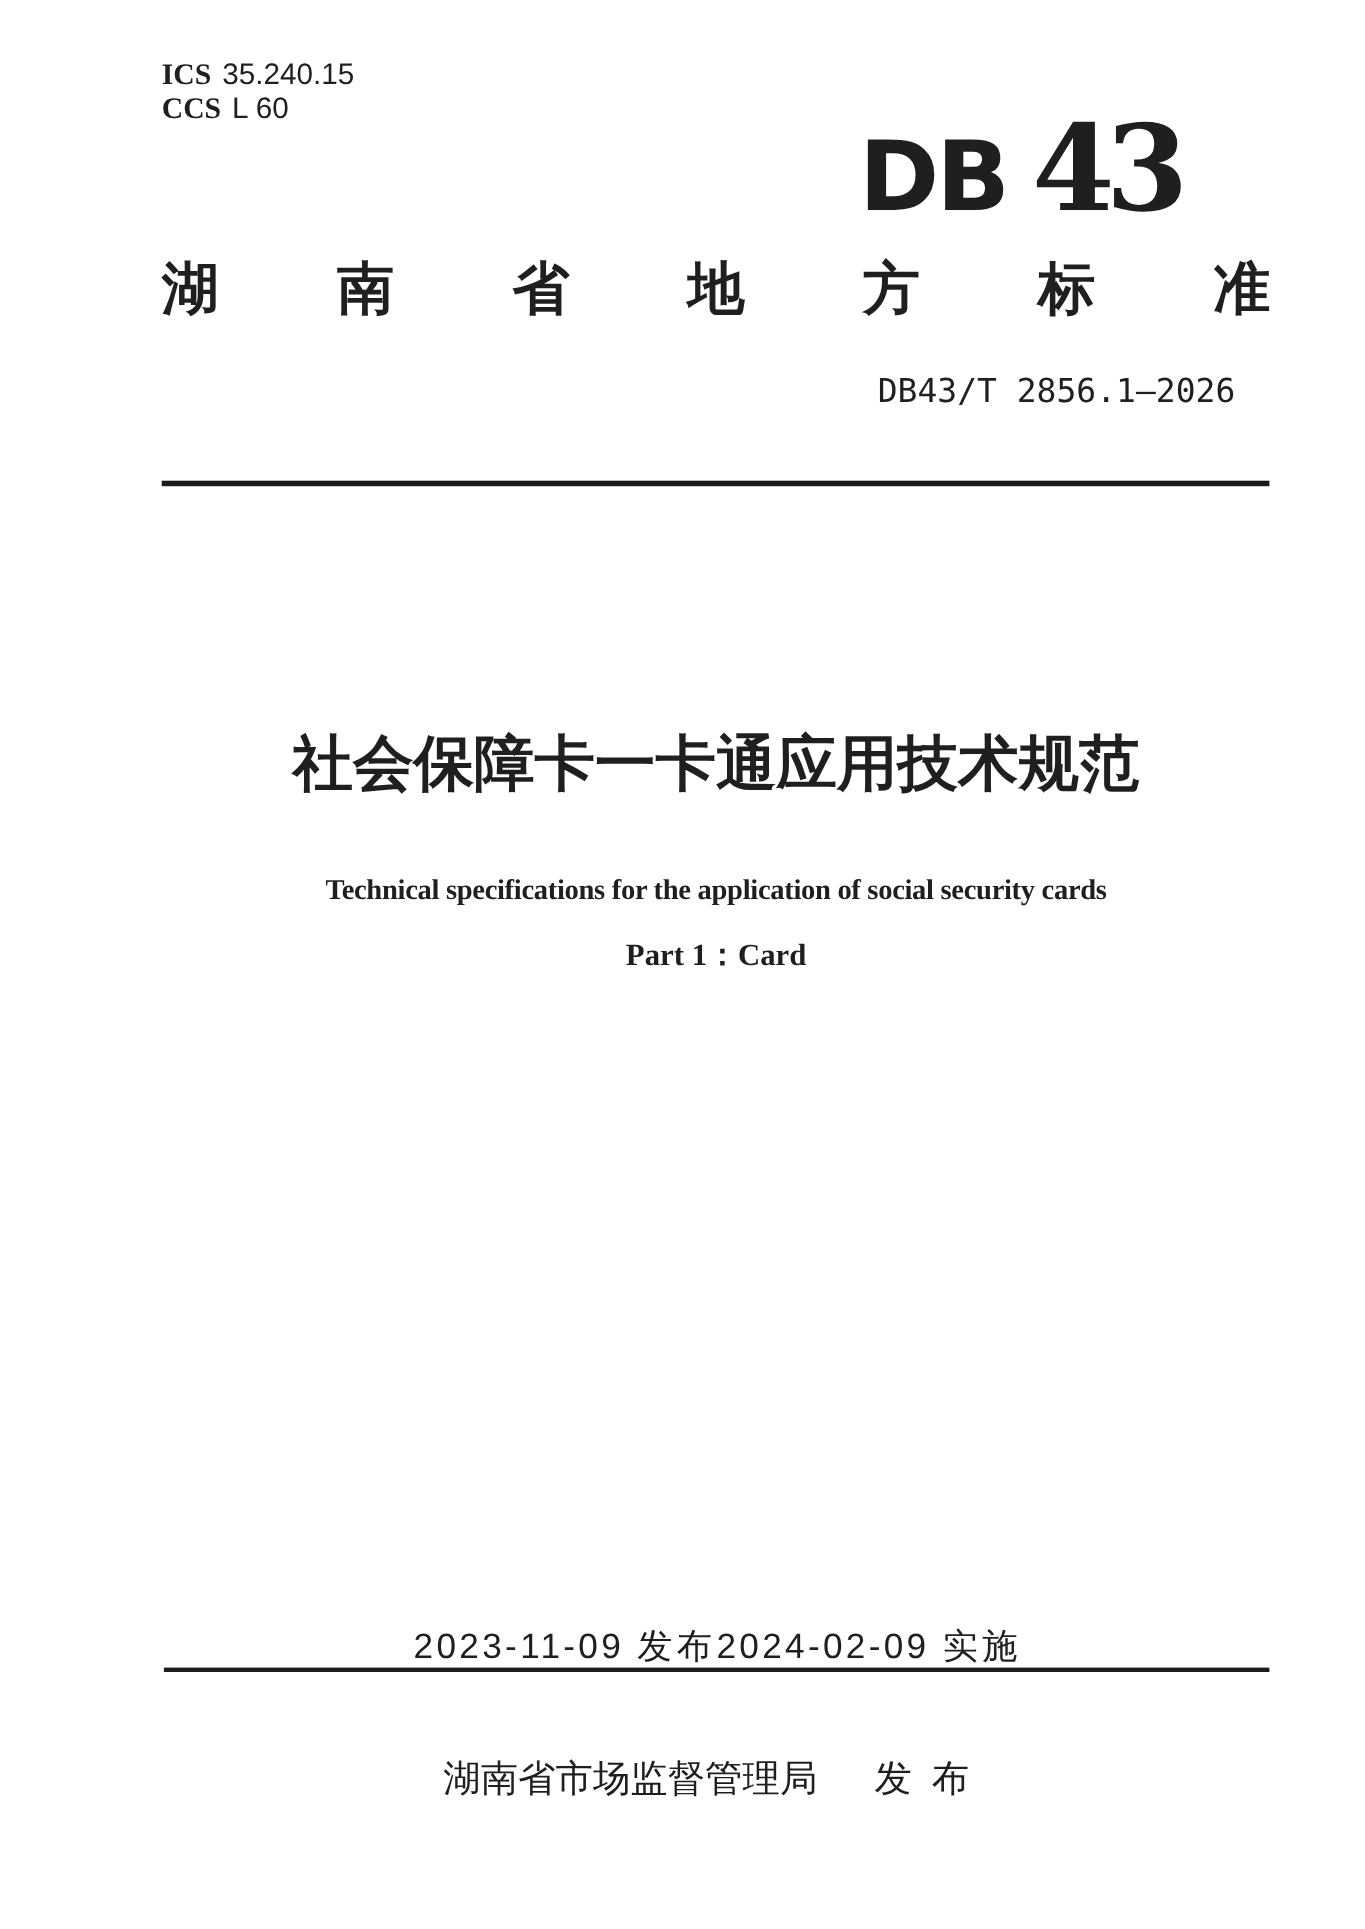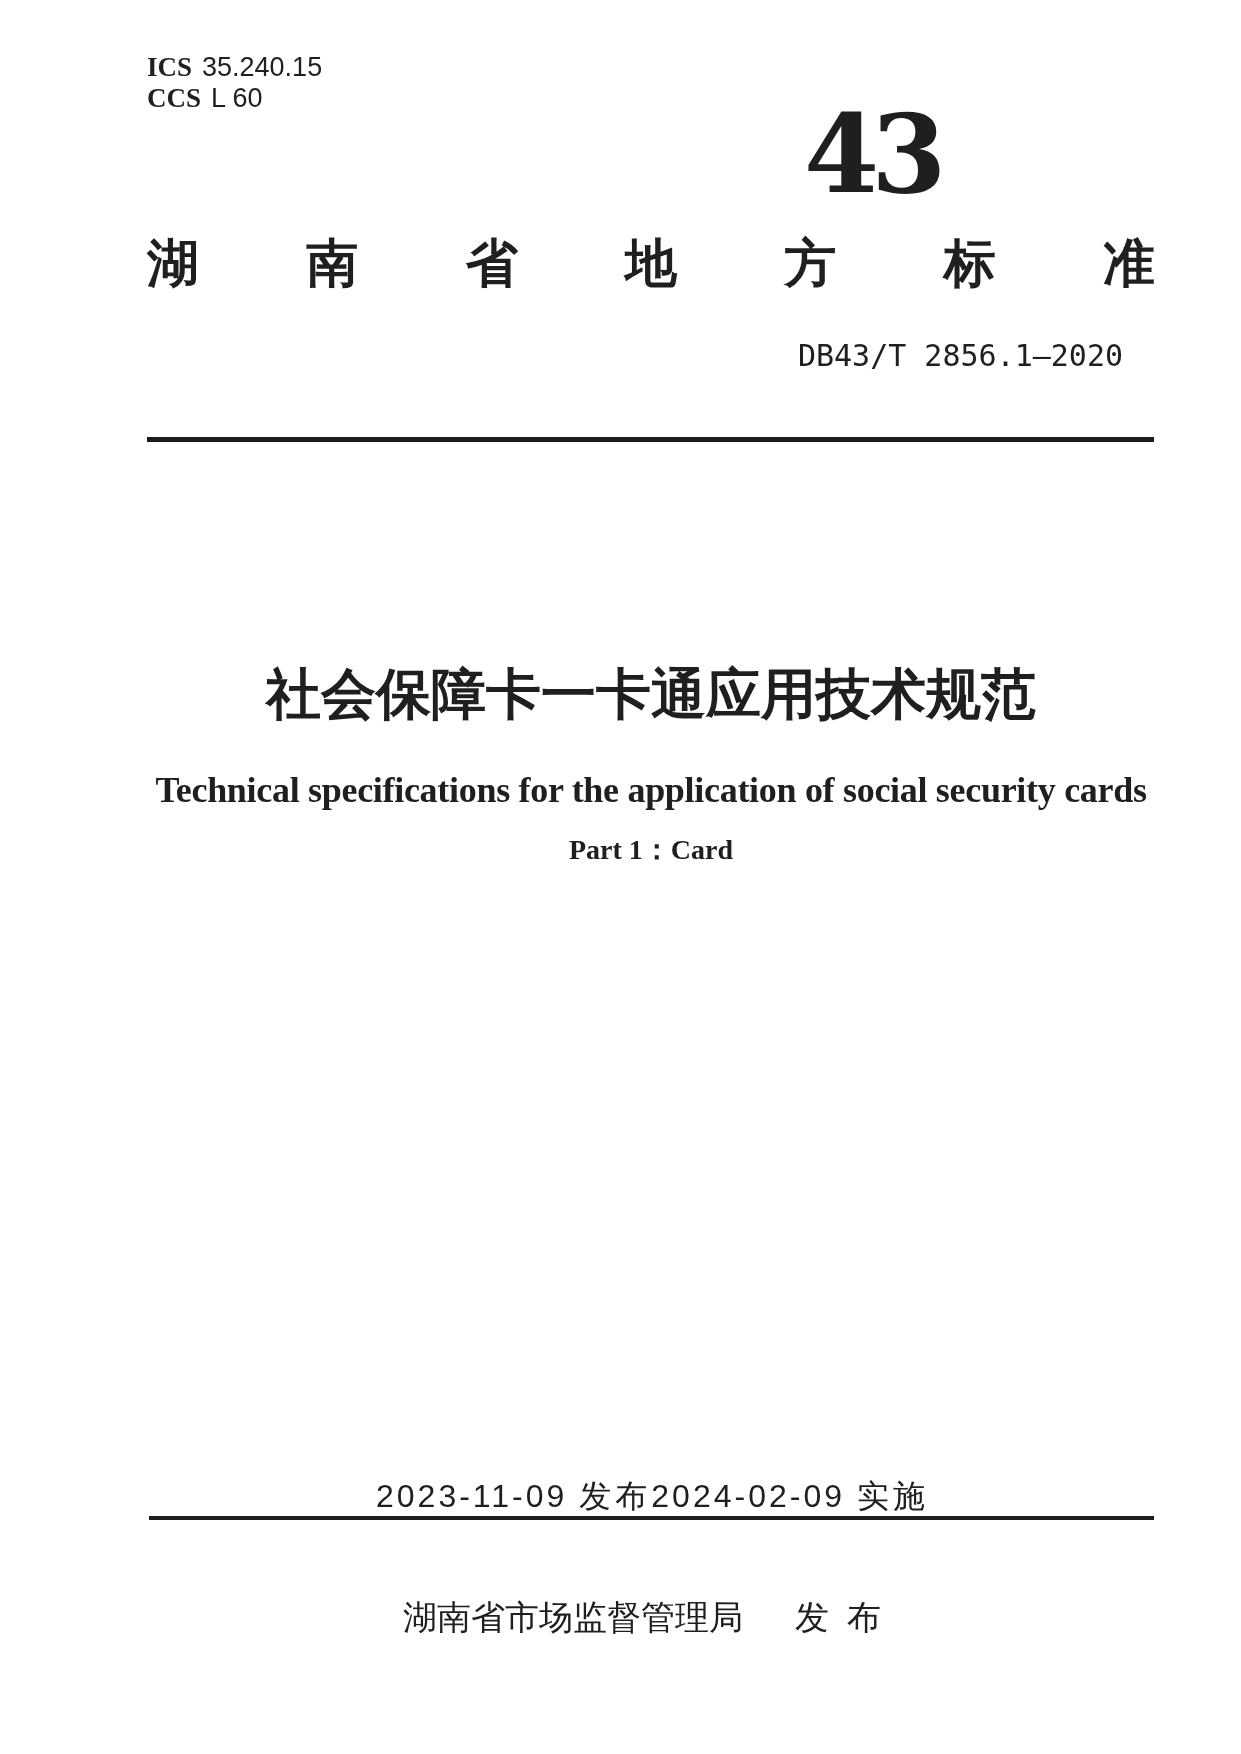--- a/index.html
+++ b/index.html
@@ -45,23 +45,23 @@
 
   .rule { position: absolute; background: #1c1c1c; }
   #rule-top { left: 147px; top: 437px; width: 1007px; height: 5px; }
   #rule-bottom { left: 149px; top: 1516px; width: 1005px; height: 4px; }
 
   
   #title-block { position: absolute; left: 147px; top: 667px; width: 1008px; text-align: center; }
   #title-zh1 { font-size: 55px; font-weight: bold; line-height: 55px; letter-spacing: 0px; }
   #title-zh2 { font-size: 55px; font-weight: bold; line-height: 55px; margin-top: 36px; }
   #title-en {
-    margin-top: 50px;
+    margin-top: 69px;
     font-family: "Liberation Serif", serif; font-weight: bold;
-    font-size: 36px; line-height: 36px; letter-spacing: -0.3px;
+    font-size: 26px; line-height: 36px; letter-spacing: -0.3px;
   }
   #title-part {
     margin-top: 26px;
     font-family: "Liberation Serif", serif; font-weight: bold;
     font-size: 28px; line-height: 32px;
   }
 
   
   #date-row {
     position: absolute; left: 150px; top: 1480px; width: 1005px;
@@ -84,34 +84,35 @@
 <div id="codes">
   <div class="code-line">
     <span class="code-label">ICS</span><span class="code-value">35.240.15</span>
   </div>
   <div class="code-line">
     <span class="code-label">CCS</span><span class="code-value">L 60</span>
   </div>
 </div>
 
 <div id="db-logo">
+  <span class="db-prefix">DB</span>
   <span class="db-number">43</span>
 </div>
 
 <div id="standard-name">
   <span>湖</span>
   <span>南</span>
   <span>省</span>
   <span>地</span>
   <span>方</span>
   <span>标</span>
   <span>准</span>
 </div>
 
-<div id="standard-code">DB43/T 2856.1—2020</div>
+<div id="standard-code">DB43/T 2856.1—2026</div>
 
 <div id="rule-top" class="rule"></div>
 
 <div id="title-block">
   <div id="title-zh1">社会保障卡一卡通应用技术规范</div>
   <div id="title-en">Technical specifications for the application of social security cards</div>
   <div id="title-part">Part 1：Card</div>
 </div>
 
 <div id="date-row">

